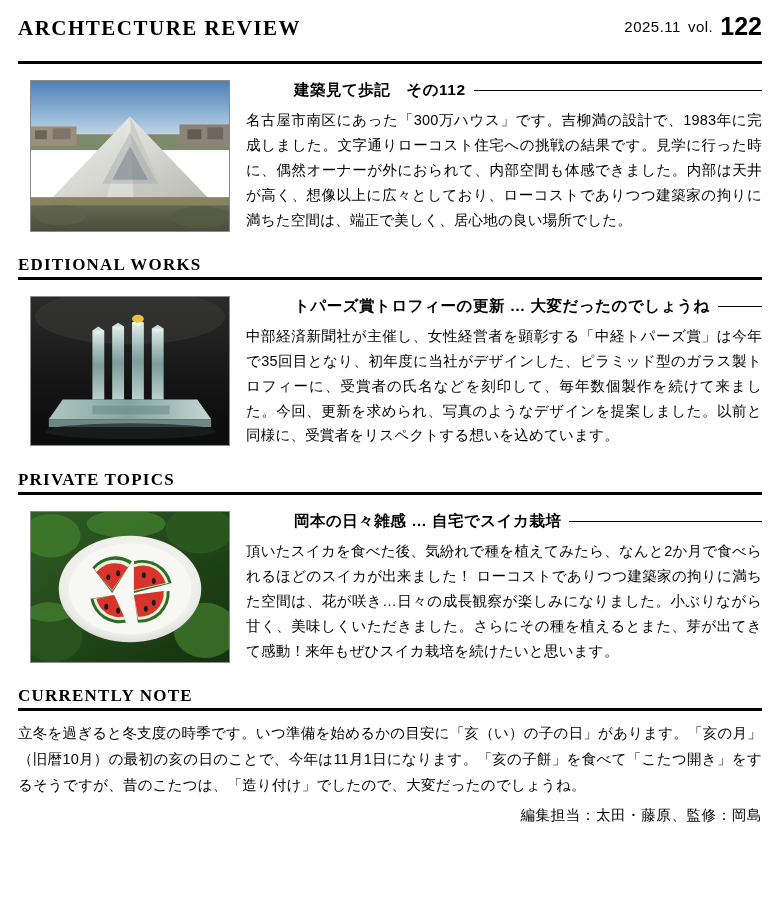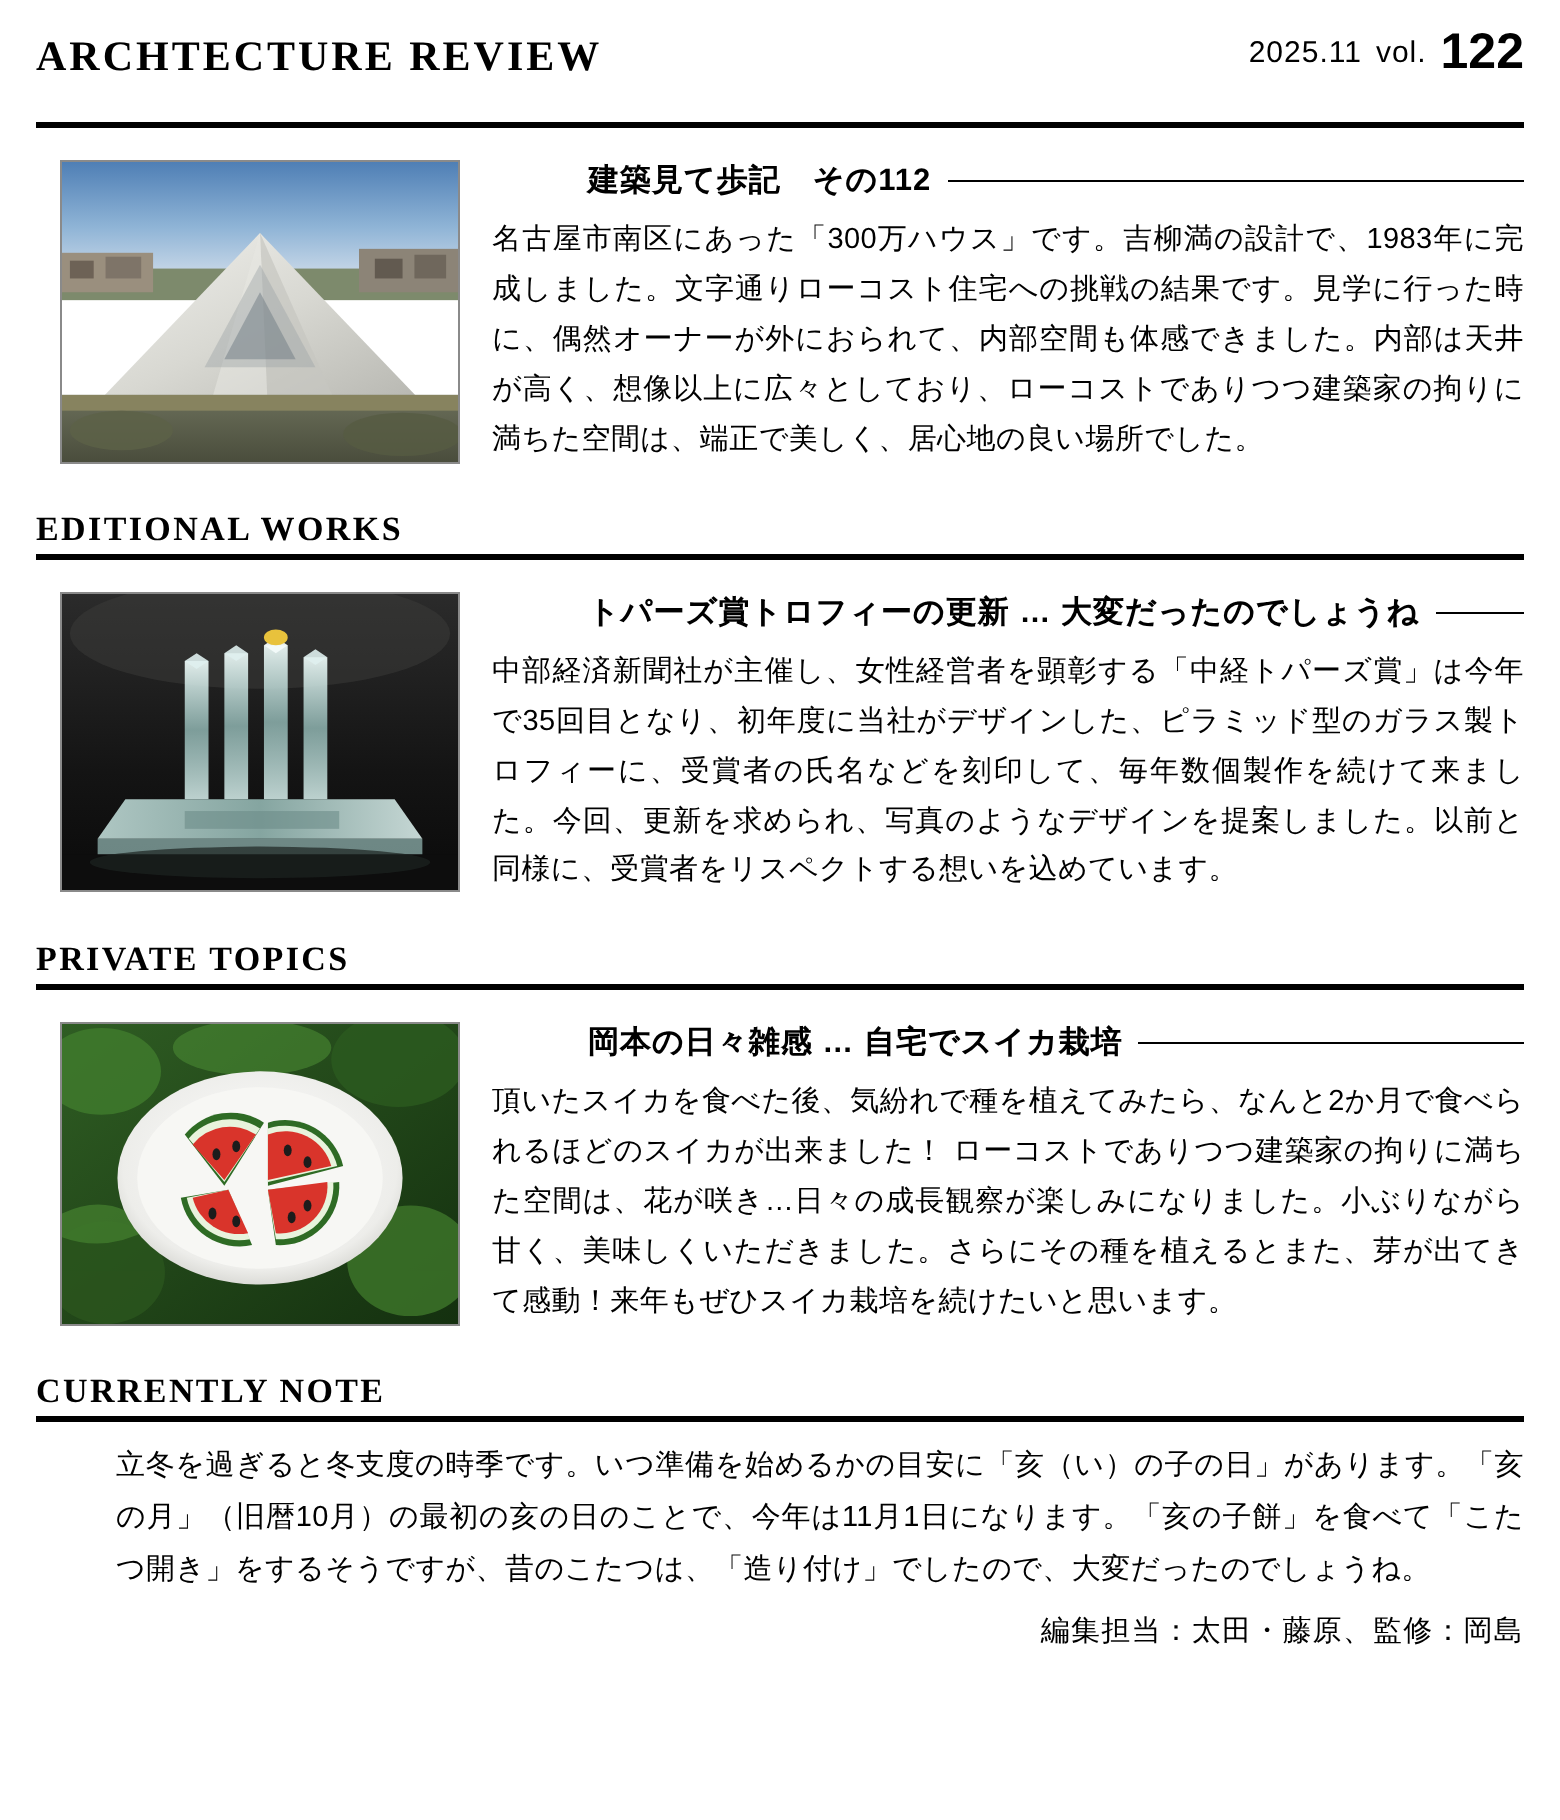--- a/index.html
+++ b/index.html
@@ -113,21 +113,20 @@
   .article-para {
     font-size: 14.5px;
     line-height: 1.72;
     text-align: justify;
     letter-spacing: 0.2px;
   }
 
   
   .note-block {
     margin-top: 10px;
-    margin-left: 40px;
   }
   .note-para {
     font-size: 14.5px;
     line-height: 1.78;
     letter-spacing: 0.2px;
     text-align: justify;
   }
   .note-credit {
     margin-top: 8px;
     font-size: 14.5px;

